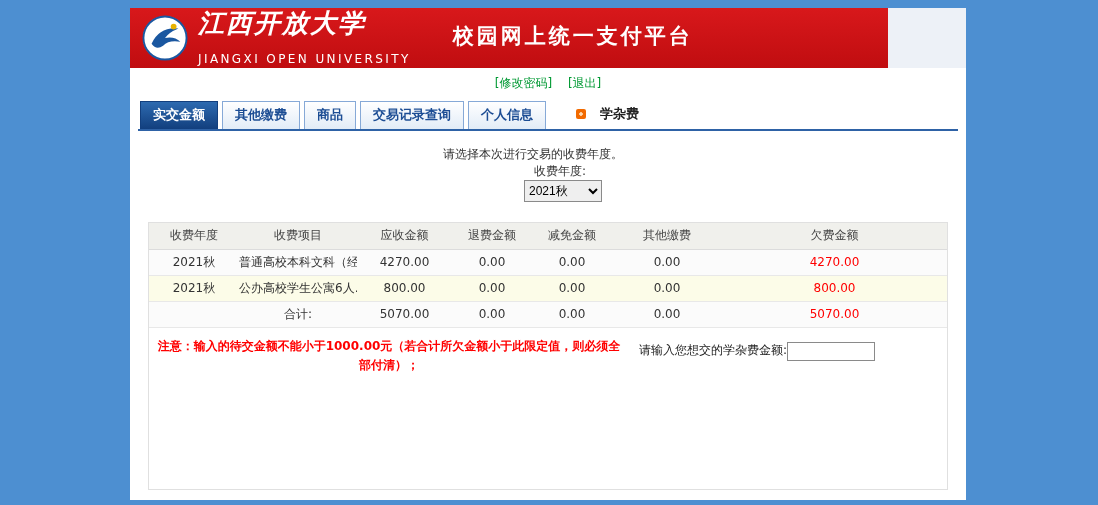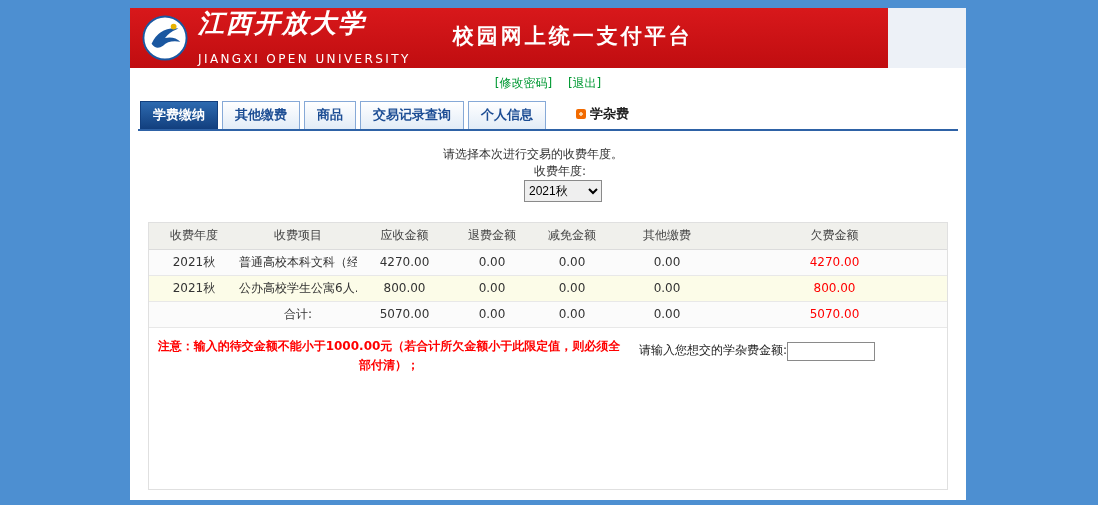--- a/index.html
+++ b/index.html
@@ -54,21 +54,21 @@
   .tab {
     font-size: 13px; font-weight: bold; color: #1c4d94;
     background: linear-gradient(180deg, #ffffff, #e2ecf7);
     border: 1px solid #86a9d7; border-bottom: none;
     padding: 4px 12px 5px; cursor: pointer; white-space: nowrap;
   }
   .tab.active {
     background: linear-gradient(180deg, #2d6ab0, #123f7e);
     color: #fff; border-color: #123f7e;
   }
-  .crumb { display: flex; align-items: center; gap: 4px; margin-left: 26px; padding-bottom: 6px; }
+  .crumb { display: flex; align-items: center; gap: 14px; margin-left: 26px; padding-bottom: 6px; }
   .crumb-icon {
     width: 10px; height: 10px; border-radius: 2px;
     background: radial-gradient(circle at 50% 50%, #ffd9b0 0 1.5px, #f26a00 2px);
   }
   .crumb-label { font-size: 13px; font-weight: bold; color: #222; }
 
   
   .filter-row { display: flex; align-items: center; padding: 15px 0 6px 30px; font-size: 12px; color: #333; flex-direction: column; }
   .filter-row .instruction { margin-right: 60px; }
   .filter-row label { margin-right: 6px; }
@@ -128,21 +128,21 @@
       </div>
       <div class="banner-filler"></div>
     </div>
 
     <div class="links-row">
       <a>[修改密码]</a>
       <a>[退出]</a>
     </div>
 
     <div class="tabs">
-      <div class="tab active">学费缴纳</div>
+      <div class="tab active">实交金额</div>
       <div class="tab">其他缴费</div>
       <div class="tab">商品</div>
       <div class="tab">交易记录查询</div>
       <div class="tab">个人信息</div>
       <div class="crumb">
         <span class="crumb-icon"></span>
         <span class="crumb-label">学杂费</span>
       </div>
     </div>
 

